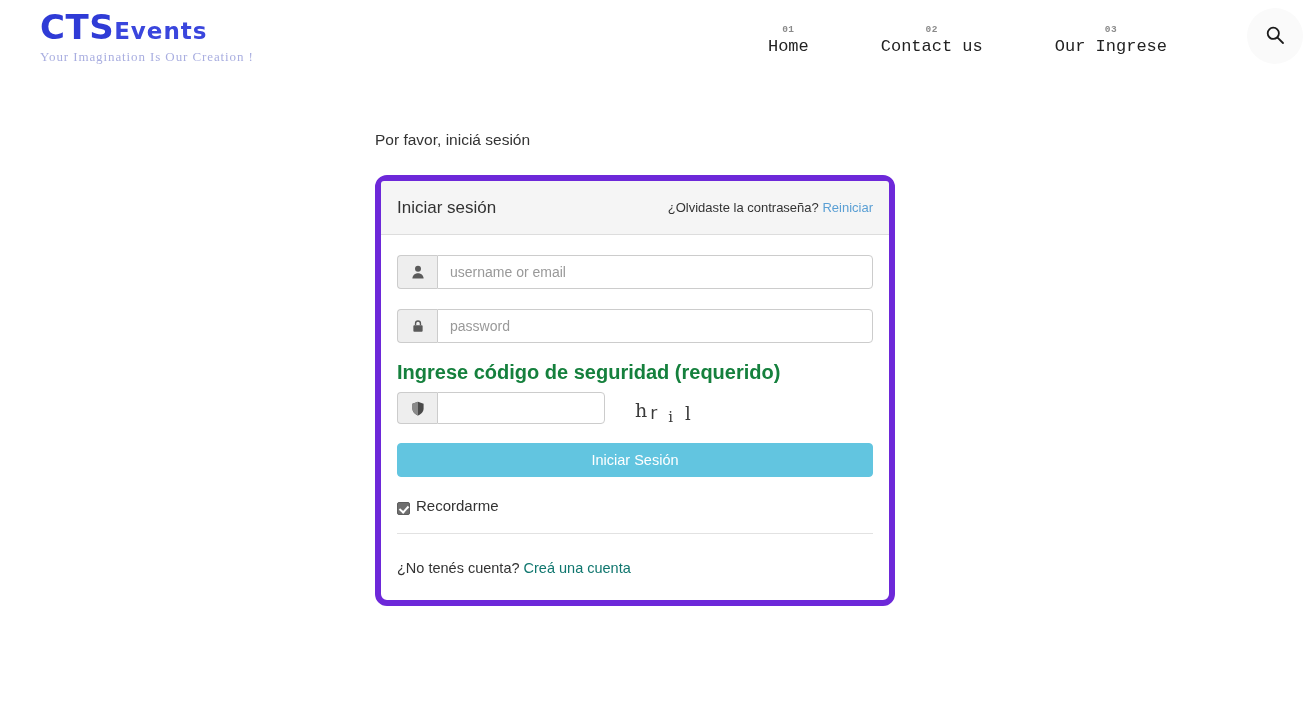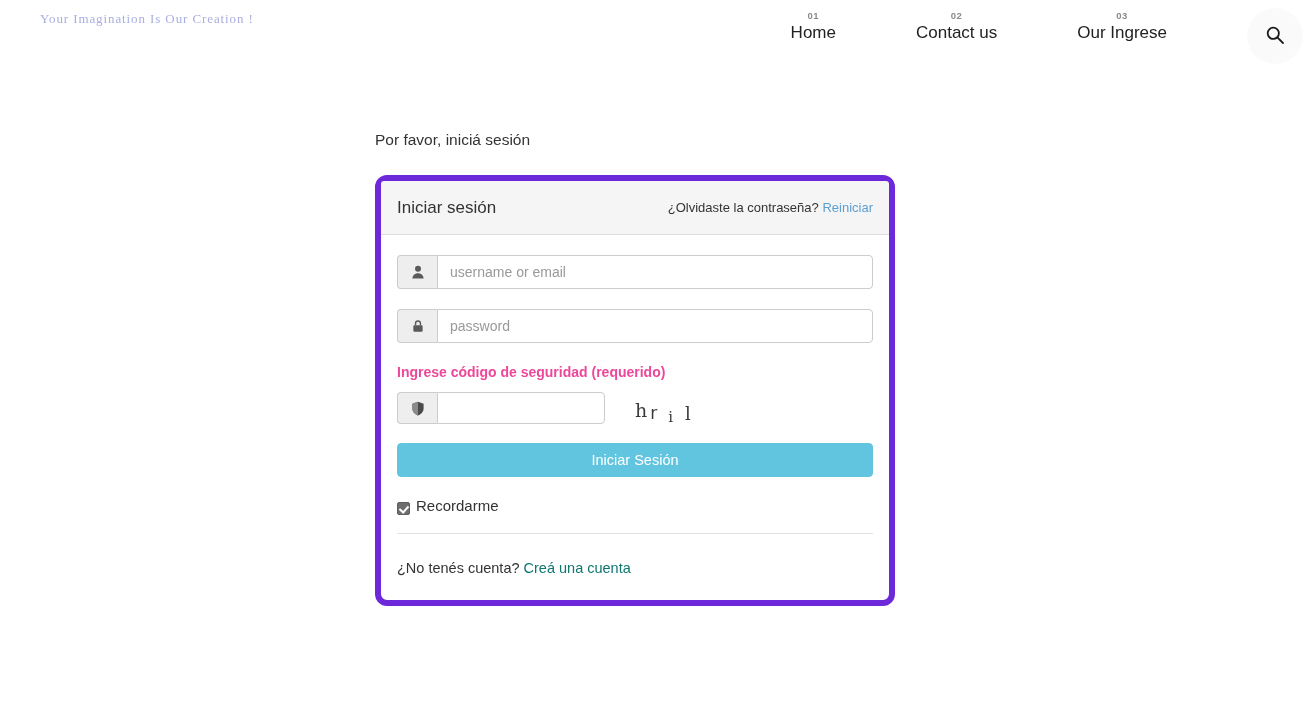--- a/index.html
+++ b/index.html
@@ -49,24 +49,25 @@
     font-size: 13px;
     color: #a9aee0;
     letter-spacing: 0.9px;
     margin-top: 1px;
     white-space: nowrap;
   }
 
   .main-nav {
     position: absolute;
     right: 100px;
-    top: 10px;
+    top: 24px;
     display: flex;
     align-items: flex-start;
-    gap: 8px;
+    gap: 0px;
+    font-family: Liberation Mono, monospace;
   }
   .nav-item {
     position: relative;
     padding: 0 36px;
     text-decoration: none;
     cursor: pointer;
     display: block;
   }
   .nav-num {
     display: block;
@@ -180,23 +181,23 @@
     font-family: "Liberation Sans", sans-serif;
     color: #555555;
     background: #ffffff;
     outline: none;
     min-width: 0;
   }
   .form-input::placeholder { color: #999999; }
 
   
   .captcha-label {
-    font-size: 14px;
+    font-size: 20px;
     font-weight: bold;
-    color: #ec4899;
+    color: #15803d;
     margin: 8px 0 10px 0;
     line-height: 18px;
   }
   .captcha-row {
     display: flex;
     align-items: center;
     margin-bottom: 18px;
   }
   .captcha-group {
     display: flex;
@@ -290,20 +291,23 @@
     text-decoration: none;
     cursor: pointer;
   }
 </style>
 </head>
 <body>
 
 <div class="site-header">
 
   <div class="logo-wrap">
+    <div class="logo-main">
+      <span class="big">CTS</span><span class="events">Events</span>
+    </div>
     <div class="logo-tagline">Your Imagination Is Our Creation !</div>
   </div>
 
   <nav class="main-nav">
     <a class="nav-item">
       <span class="nav-num">01</span>
       <span class="nav-label">Home</span>
     </a>
     <a class="nav-item">
       <span class="nav-num">02</span>

